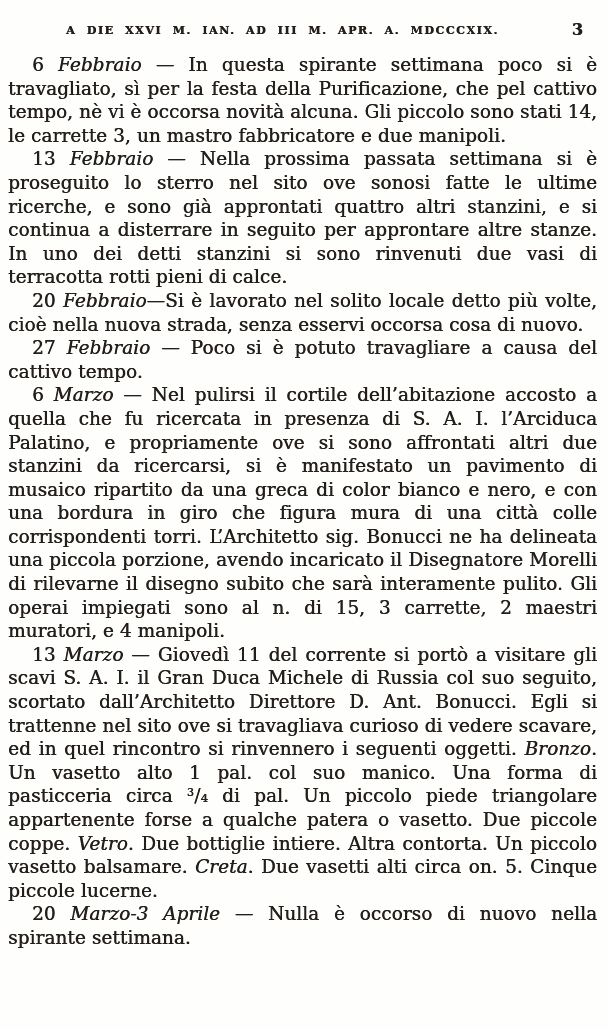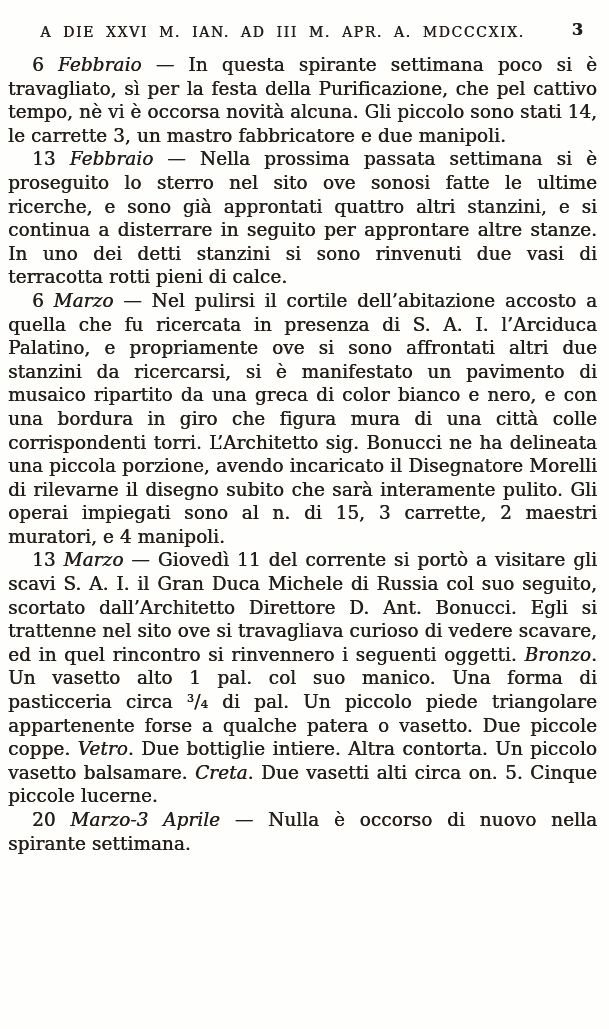--- a/index.html
+++ b/index.html
@@ -13,22 +13,22 @@
     padding: 24px 12px 10px 8px;
   }
   .page-header {
     position: relative;
     height: 18px;
     margin-bottom: 11px;
   }
   .running-head {
     display: block;
     text-align: center;
-    font-size: 14px;
-    font-weight: normal;
+    font-size: 11px;
+    font-weight: bold;
     letter-spacing: 1.6px;
     word-spacing: 5px;
     white-space: nowrap;
     padding-right: 40px;
     text-shadow: 0.4px 0 0 currentColor;
   }
   .page-number {
     position: absolute;
     right: 14px;
     top: -4px;
@@ -54,17 +54,19 @@
 <body>
 
 <div class="page" style="background: rgb(254, 254, 253); color: rgb(36, 31, 26);">
   <div class="page-header">
     <span class="running-head">A DIE XXVI M. IAN. AD III M. APR. A. MDCCCXIX.</span>
     <span class="page-number">3</span>
   </div>
   <main class="page-body">
       <p class="para indent"><span class="rm">6 </span><span class="it">Febbraio</span><span class="rm"> — In questa spirante settimana poco si è travagliato, sì per la festa della Purificazione, che pel cattivo tempo, nè vi è occorsa novità alcuna. Gli piccolo sono stati 14, le carrette 3, un mastro fabbricatore e due manipoli.</span></p>
       <p class="para indent"><span class="rm">13 </span><span class="it">Febbraio</span><span class="rm"> — Nella prossima passata settimana si è proseguito lo sterro nel sito ove sonosi fatte le ultime ricerche, e sono già approntati quattro altri stanzini, e si continua a disterrare in seguito per approntare altre stanze. In uno dei detti stanzini si sono rinvenuti due vasi di terracotta rotti pieni di calce.</span></p>
+      <p class="para indent"><span class="rm">20 </span><span class="it">Febbraio</span><span class="rm">—Si è lavorato nel solito locale detto più volte, cioè nella nuova strada, senza esservi occorsa cosa di nuovo.</span></p>
+      <p class="para indent"><span class="rm">27 </span><span class="it">Febbraio</span><span class="rm"> — Poco si è potuto travagliare a causa del cattivo tempo.</span></p>
       <p class="para indent"><span class="rm">6 </span><span class="it">Marzo</span><span class="rm"> — Nel pulirsi il cortile dell’abitazione accosto a quella che fu ricercata in presenza di S. A. I. l’Arciduca Palatino, e propriamente ove si sono affrontati altri due stanzini da ricercarsi, si è manifestato un pavimento di musaico ripartito da una greca di color bianco e nero, e con una bordura in giro che figura mura di una città colle corrispondenti torri. L’Architetto sig. Bonucci ne ha delineata una piccola porzione, avendo incaricato il Disegnatore Morelli di rilevarne il disegno subito che sarà interamente pulito. Gli operai impiegati sono al n. di 15, 3 carrette, 2 maestri muratori, e 4 manipoli.</span></p>
       <p class="para indent"><span class="rm">13 </span><span class="it">Marzo</span><span class="rm"> — Giovedì 11 del corrente si portò a visitare gli scavi S. A. I. il Gran Duca Michele di Russia col suo seguito, scortato dall’Architetto Direttore D. Ant. Bonucci. Egli si trattenne nel sito ove si travagliava curioso di vedere scavare, ed in quel rincontro si rinvennero i seguenti oggetti. </span><span class="it">Bronzo</span><span class="rm">. Un vasetto alto 1 pal. col suo manico. Una forma di pasticceria circa ³/₄ di pal. Un piccolo piede triangolare appartenente forse a qualche patera o vasetto. Due piccole coppe. </span><span class="it">Vetro</span><span class="rm">. Due bottiglie intiere. Altra contorta. Un piccolo vasetto balsamare. </span><span class="it">Creta</span><span class="rm">. Due vasetti alti circa on. 5. Cinque piccole lucerne.</span></p>
       <p class="para indent"><span class="rm">20 </span><span class="it">Marzo-3 Aprile</span><span class="rm"> — Nulla è occorso di nuovo nella spirante settimana.</span></p>
     </main>
 </div>
 
 </body></html>

